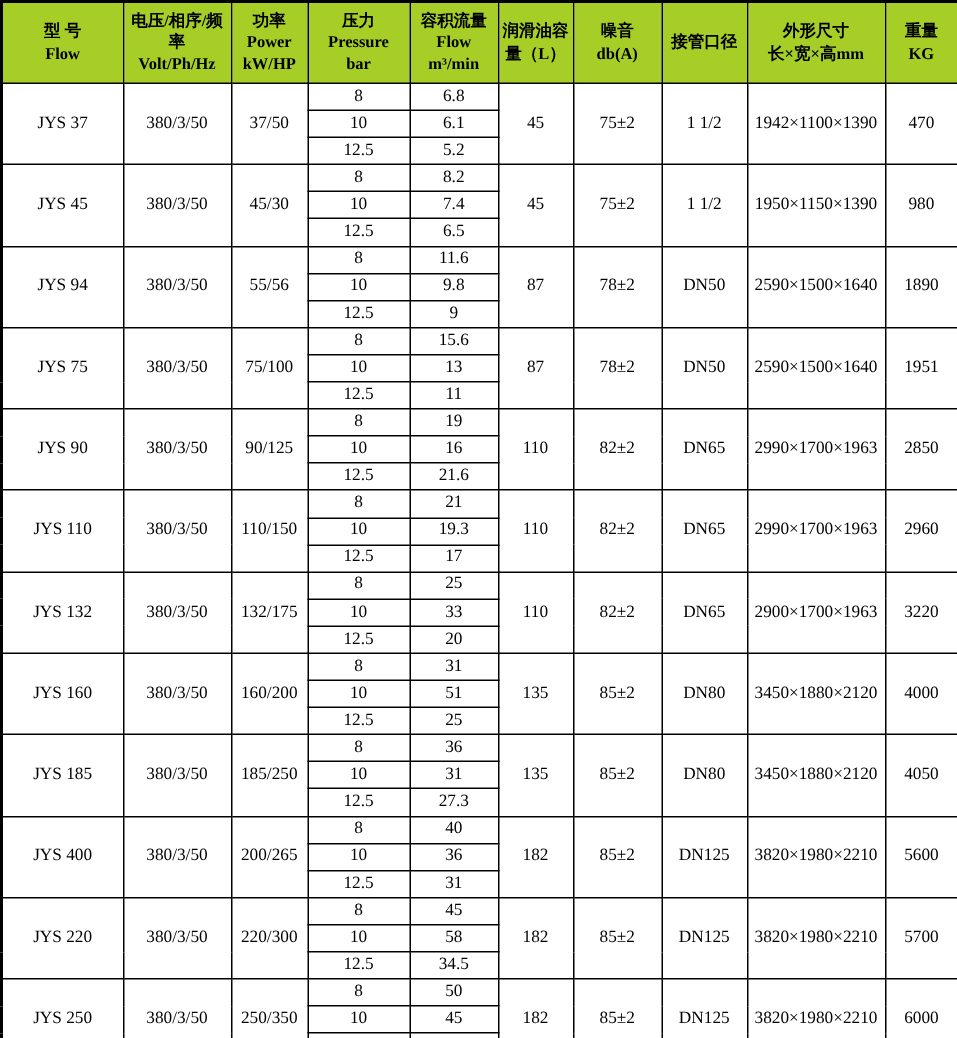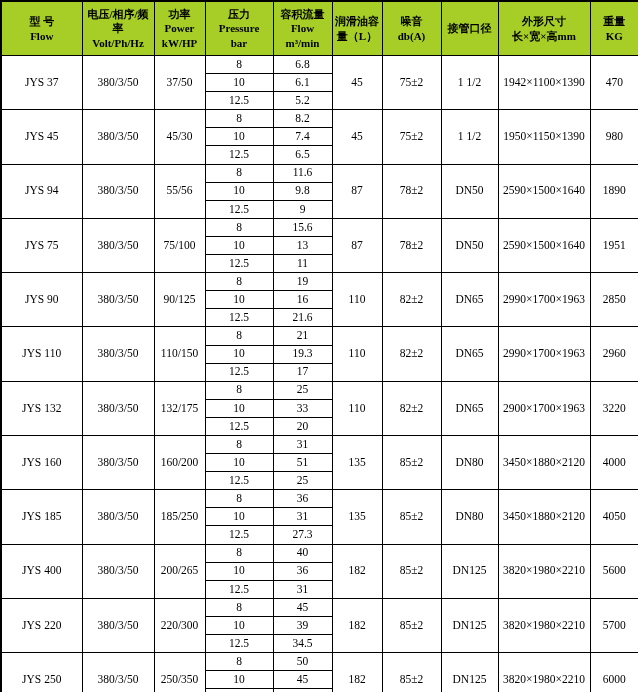--- a/index.html
+++ b/index.html
@@ -283,21 +283,21 @@
         <td>8</td>
         <td>45</td>
         <td rowspan="3">182</td>
         <td rowspan="3">85±2</td>
         <td rowspan="3">DN125</td>
         <td rowspan="3">3820×1980×2210</td>
         <td rowspan="3">5700</td>
       </tr>
       <tr>
         <td>10</td>
-        <td>39</td>
+        <td>58</td>
       </tr>
       <tr>
         <td>12.5</td>
         <td>34.5</td>
       </tr>
       <tr>
         <td rowspan="3">JYS 250</td>
         <td rowspan="3">380/3/50</td>
         <td rowspan="3">250/350</td>
         <td>8</td>

